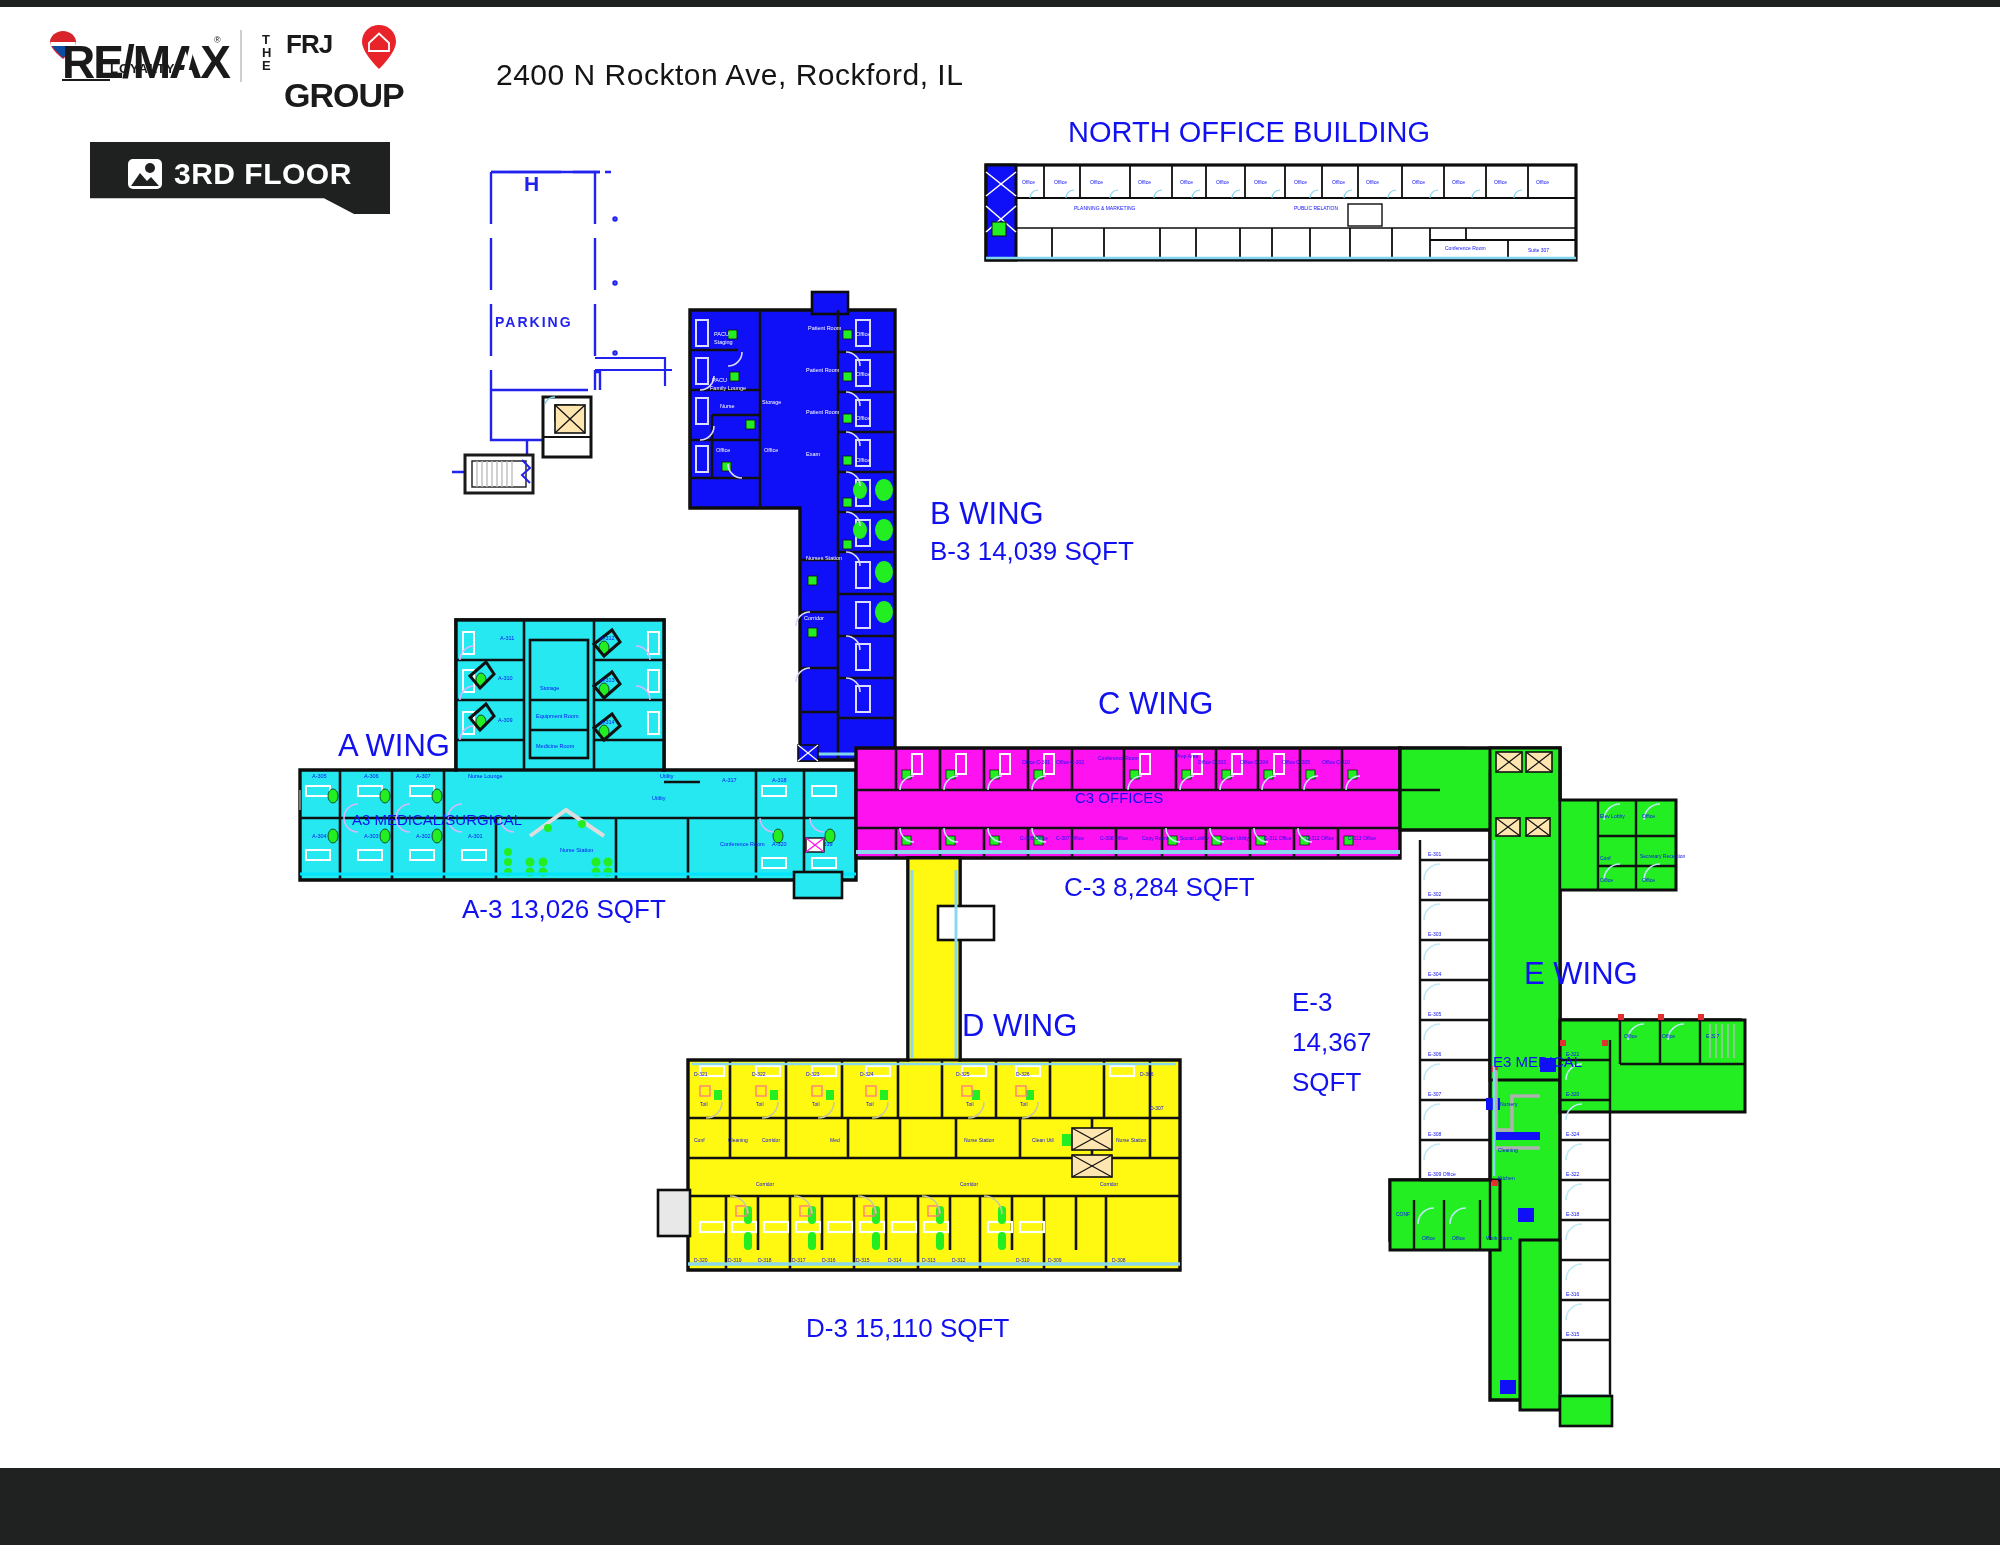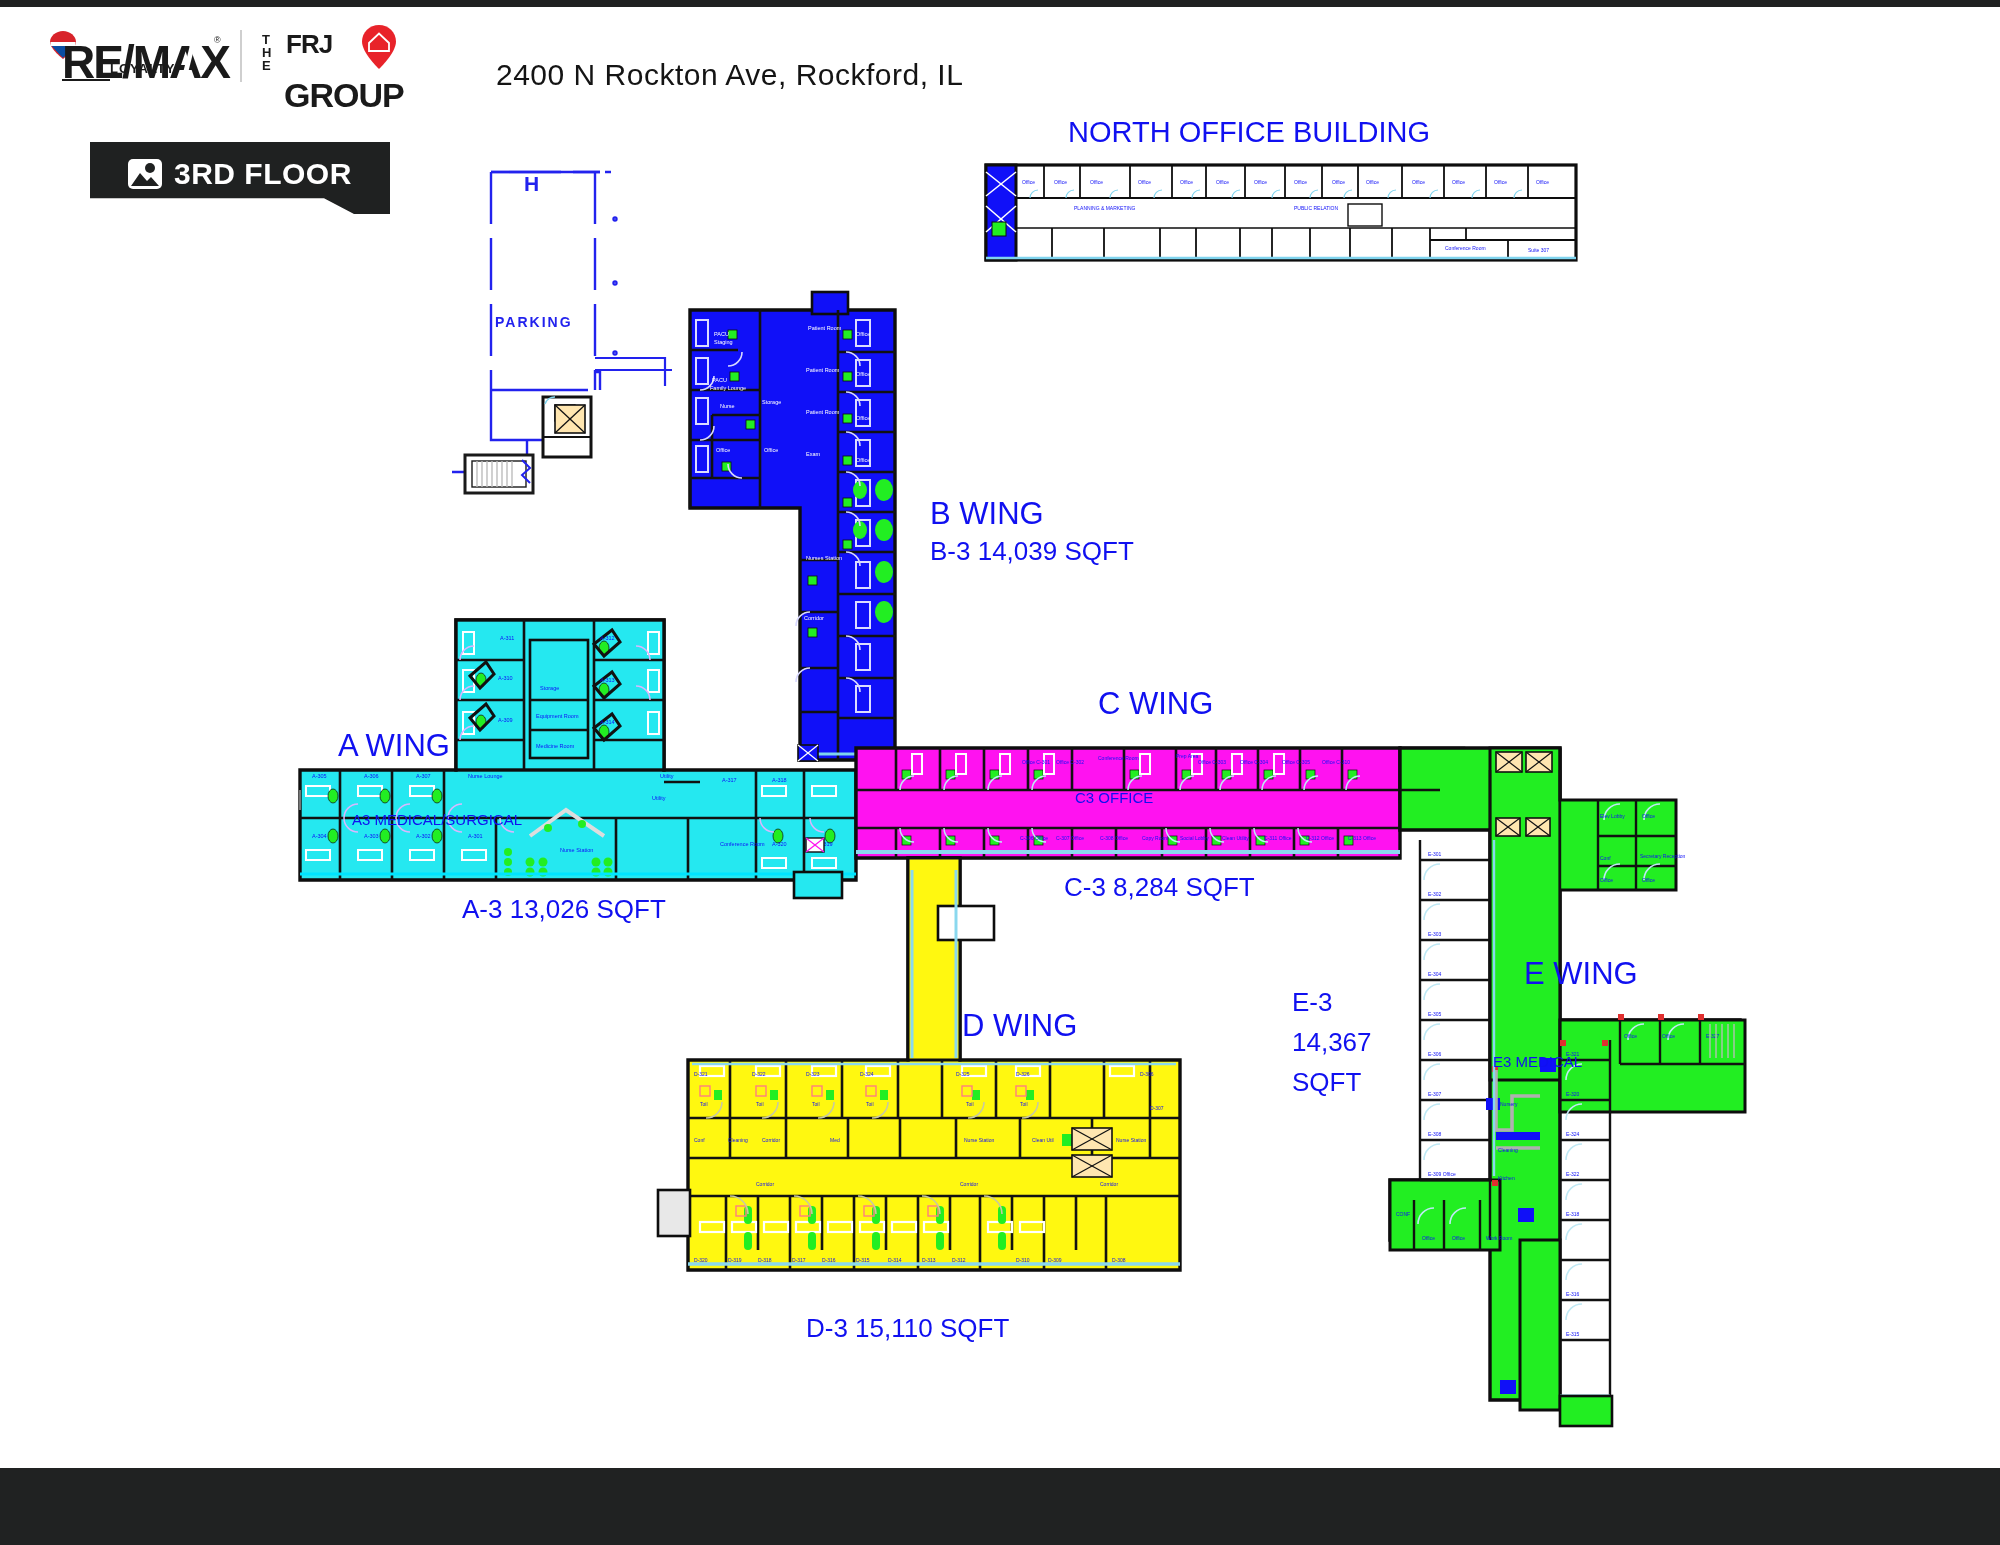--- a/index.html
+++ b/index.html
@@ -991,21 +991,21 @@
   <div class="plan-label parking-text" style="left:495px; top:314px;">PARKING</div>
 
   <div class="plan-label wing-title" style="left:930px; top:496px;">B WING</div>
   <div class="plan-label wing-sqft" style="left:930px; top:536px;">B-3 14,039 SQFT</div>
 
   <div class="plan-label wing-title" style="left:338px; top:728px;">A WING</div>
   <div class="plan-label inner-label" style="left:352px; top:811px;">A3 MEDICAL/SURGICAL</div>
   <div class="plan-label wing-sqft" style="left:462px; top:894px;">A-3 13,026 SQFT</div>
 
   <div class="plan-label wing-title" style="left:1098px; top:686px;">C WING</div>
-  <div class="plan-label inner-label" style="left:1075px; top:789px;">C3 OFFICE</div>
+  <div class="plan-label inner-label" style="left:1075px; top:789px;">C3 OFFICES</div>
   <div class="plan-label wing-sqft" style="left:1064px; top:872px;">C-3 8,284 SQFT</div>
 
   <div class="plan-label wing-title" style="left:962px; top:1008px;">D WING</div>
   <div class="plan-label wing-sqft" style="left:806px; top:1268px;margin-top:45px;">D-3 15,110 SQFT</div>
 
   <div class="plan-label wing-title" style="left:1524px; top:956px;">E WING</div>
   <div class="plan-label inner-label" style="left:1493px; top:1053px;">E3 MEDICAL</div>
   <div class="plan-label wing-sqft" style="left:1292px; top:982px; line-height:40px;">E-3
 14,367
 SQFT</div>

